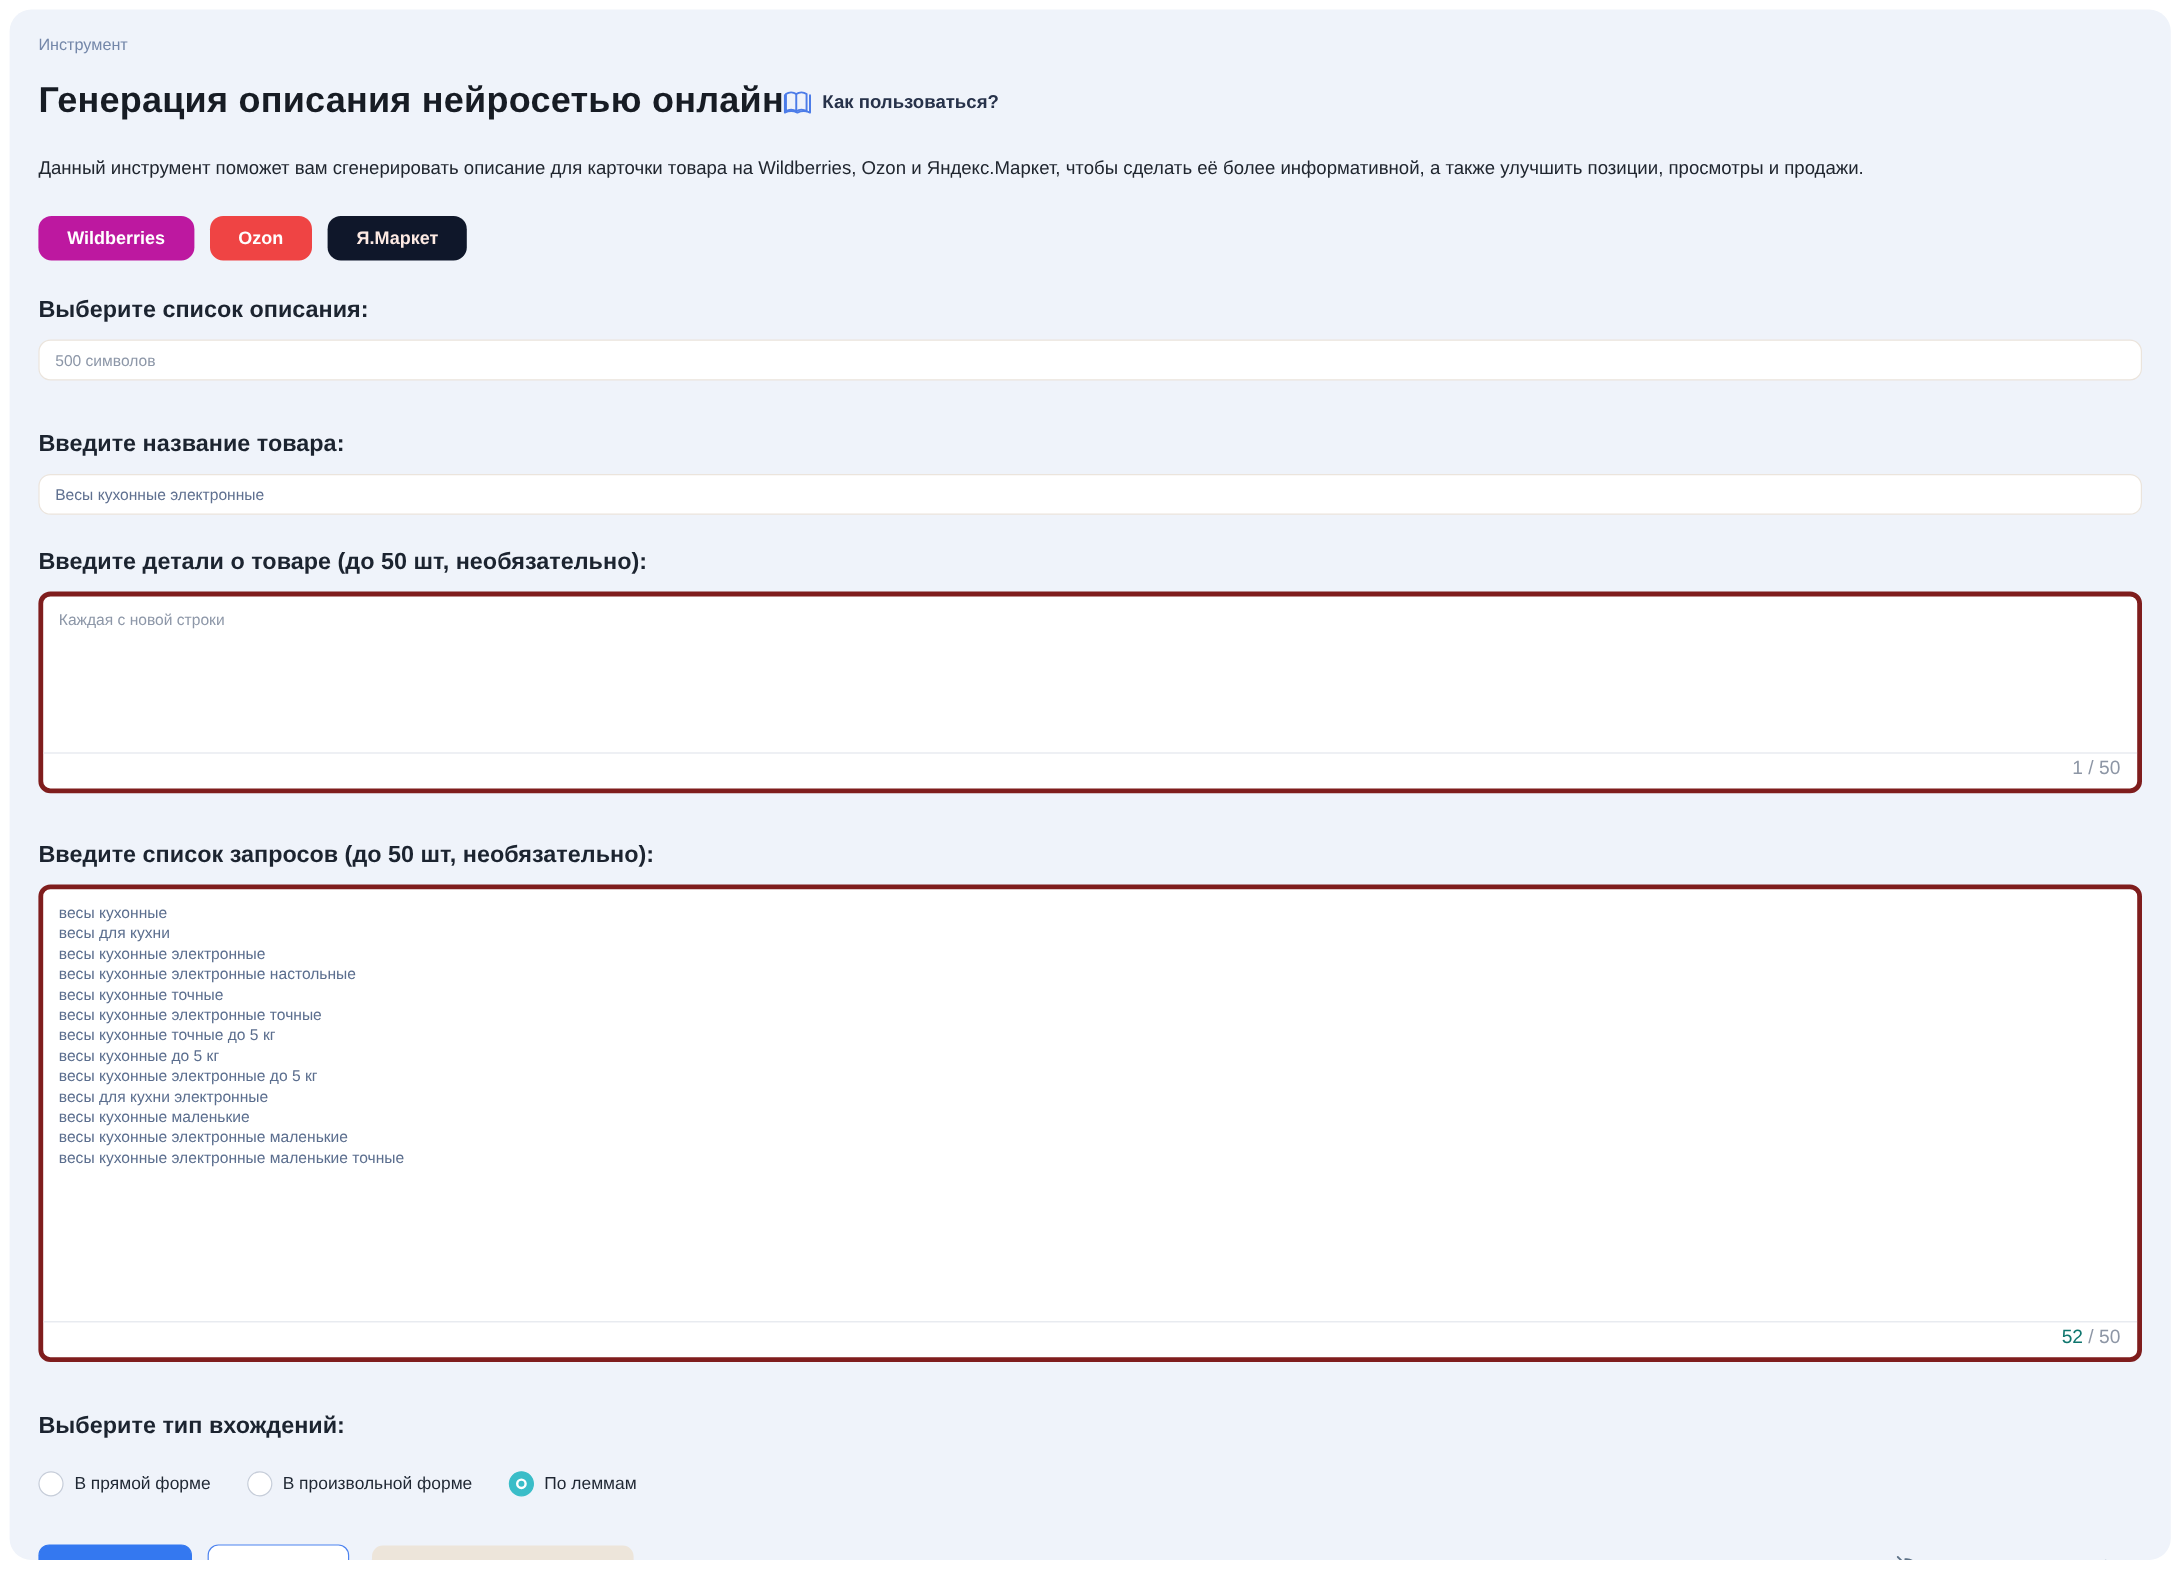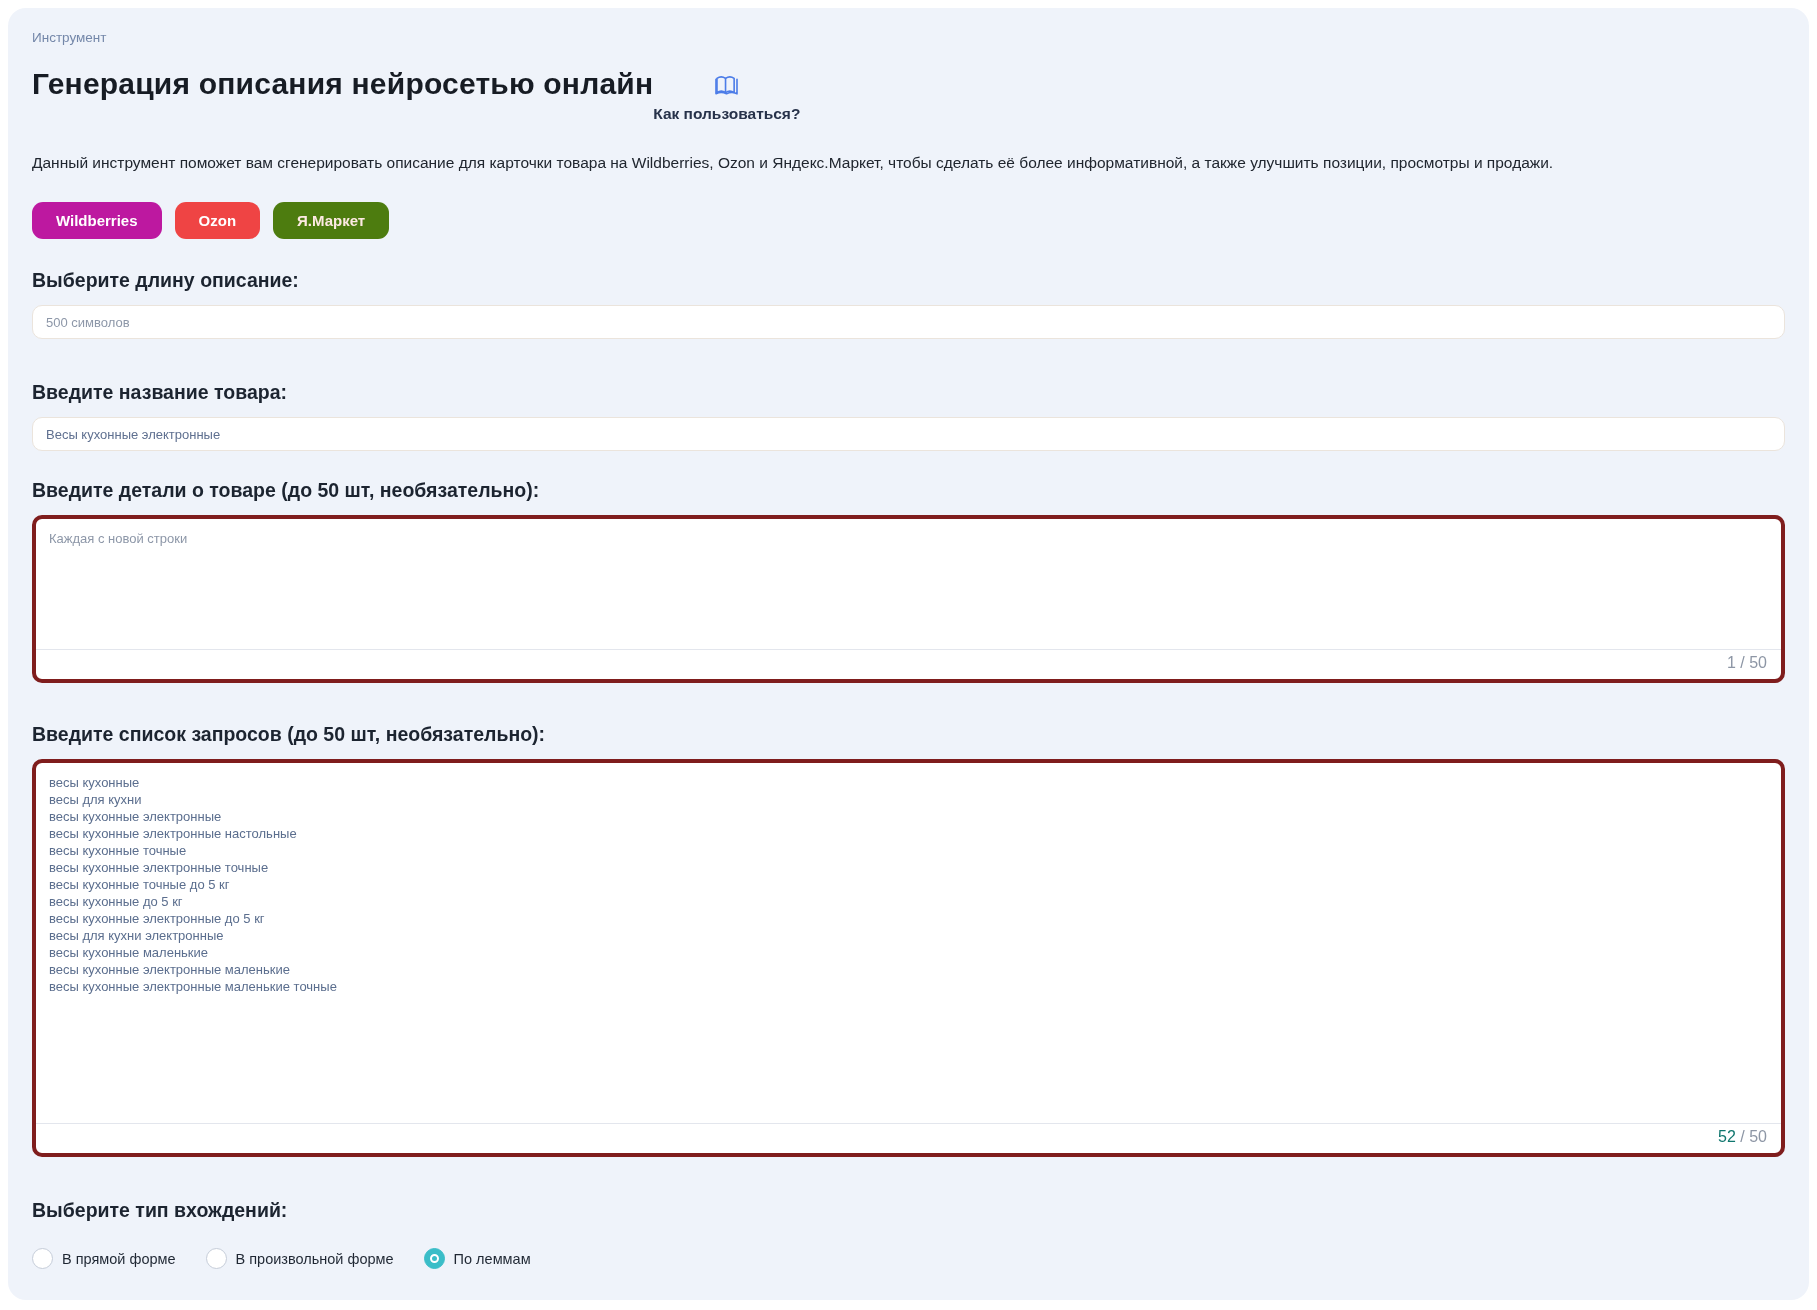--- a/index.html
+++ b/index.html
@@ -20,36 +20,36 @@
     font-size: 13.5px; color: #7487a9; padding-top: 6px; padding-left: 8px;
   }
   .title-row {
     display: flex; align-items: flex-start; justify-content: flex-start;
     margin-top: 22px; padding: 0 8px;
   }
   h1 { font-size: 30px; font-weight: 700; color: #171c24; letter-spacing: .2px; }
   .help-link {
     display: flex; align-items: center; gap: 9px;
     font-size: 15.5px; font-weight: 700; color: #27324a;
-    cursor: pointer; margin-top: 8px; flex-direction: column;
+    cursor: pointer; margin-top: 8px;
   }
   .help-link svg { display: block; }
   .description {
     margin-top: 30px; padding: 0 8px;
     font-size: 15.5px; color: #20262f; line-height: 1.25;
   }
   .mp-row { display: flex; gap: 13px; margin-top: 30px; padding: 0 8px; }
   .mp-btn {
     border: none; border-radius: 11px; padding: 10px 24px;
     font-size: 15px; font-weight: 700; cursor: pointer;
     font-family: inherit;
   }
   .mp-wb  { background: #bd18a0; color: #ffffff; }
   .mp-oz  { background: #ef4444; color: #ffffff; }
-  .mp-ym  { background: #4d7c0f; color: #fdeae3; }
+  .mp-ym  { background: #0f172a; color: #fdeae3; }
   .section-label {
     font-size: 19.5px; font-weight: 700; color: #1c2430;
     padding: 0 8px;
   }
   .sl-1 { margin-top: 30px; }
   .sl-2 { margin-top: 42px; }
   .sl-3 { margin-top: 28px; }
   .sl-4 { margin-top: 40px; }
   .sl-5 { margin-top: 42px; }
   .field-wrap { padding: 0 8px; }
@@ -140,21 +140,21 @@
   </div>
 
   <p class="description">Данный инструмент поможет вам сгенерировать описание для карточки товара на Wildberries, Ozon и Яндекс.Маркет, чтобы сделать её более информативной, а также улучшить позиции, просмотры и продажи.</p>
 
   <div class="mp-row">
     <button class="mp-btn mp-wb">Wildberries</button>
     <button class="mp-btn mp-oz">Ozon</button>
     <button class="mp-btn mp-ym">Я.Маркет</button>
   </div>
 
-  <div class="section-label sl-1">Выберите длину описание:</div>
+  <div class="section-label sl-1">Выберите список описания:</div>
   <div class="field-wrap">
     <input class="text-input muted" type="text" value="500 символов" style="">
   </div>
 
   <div class="section-label sl-2">Введите название товара:</div>
   <div class="field-wrap">
     <input class="text-input" type="text" value="Весы кухонные электронные" style="">
   </div>
 
   <div class="section-label sl-3">Введите детали о товаре (до 50 шт, необязательно):</div>

